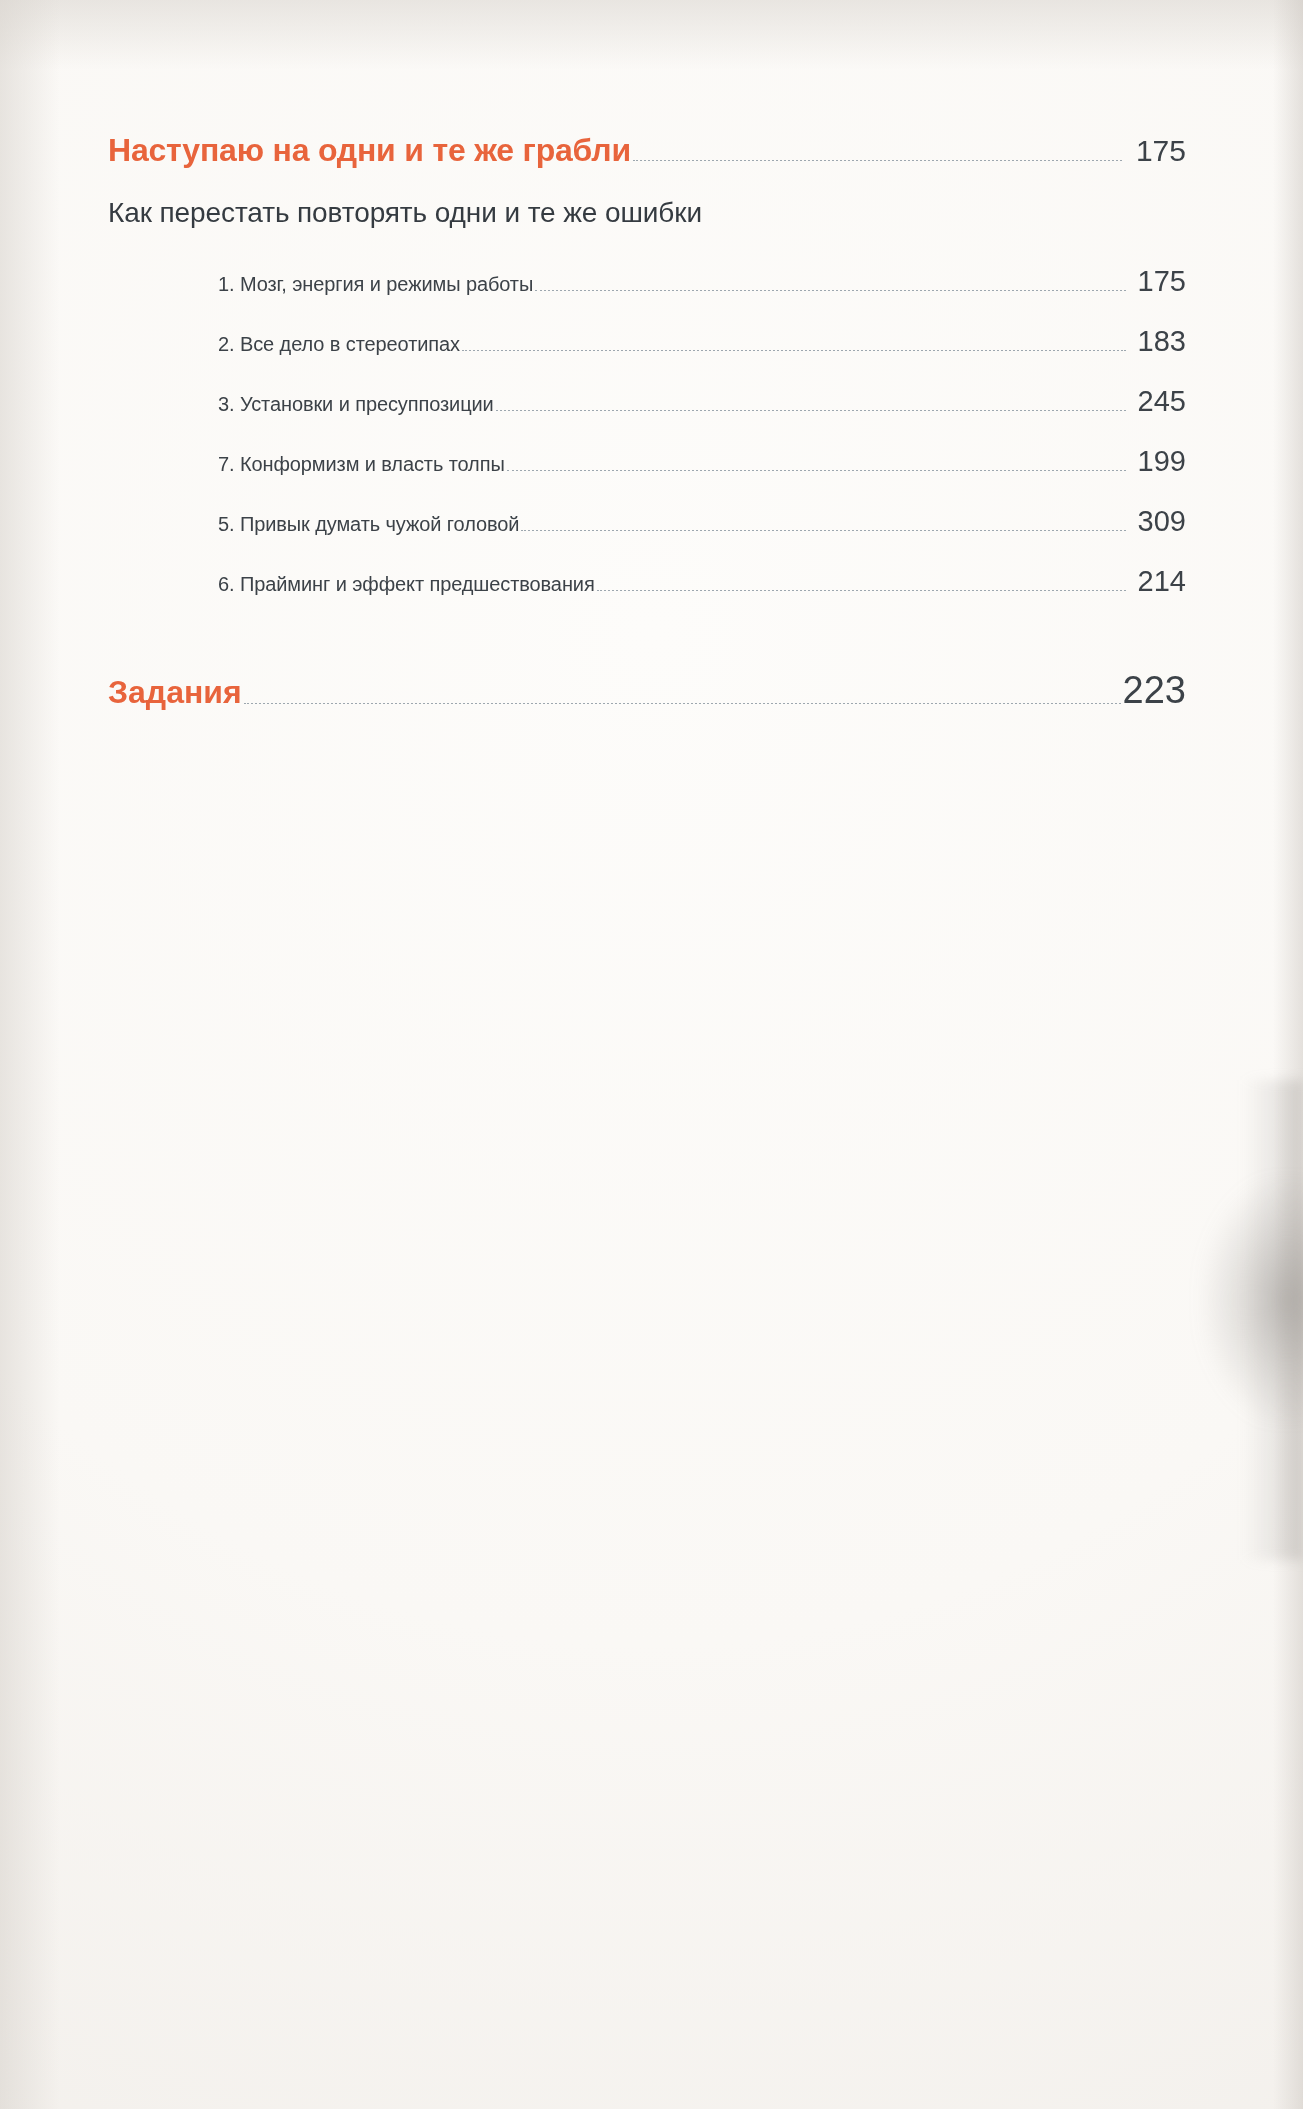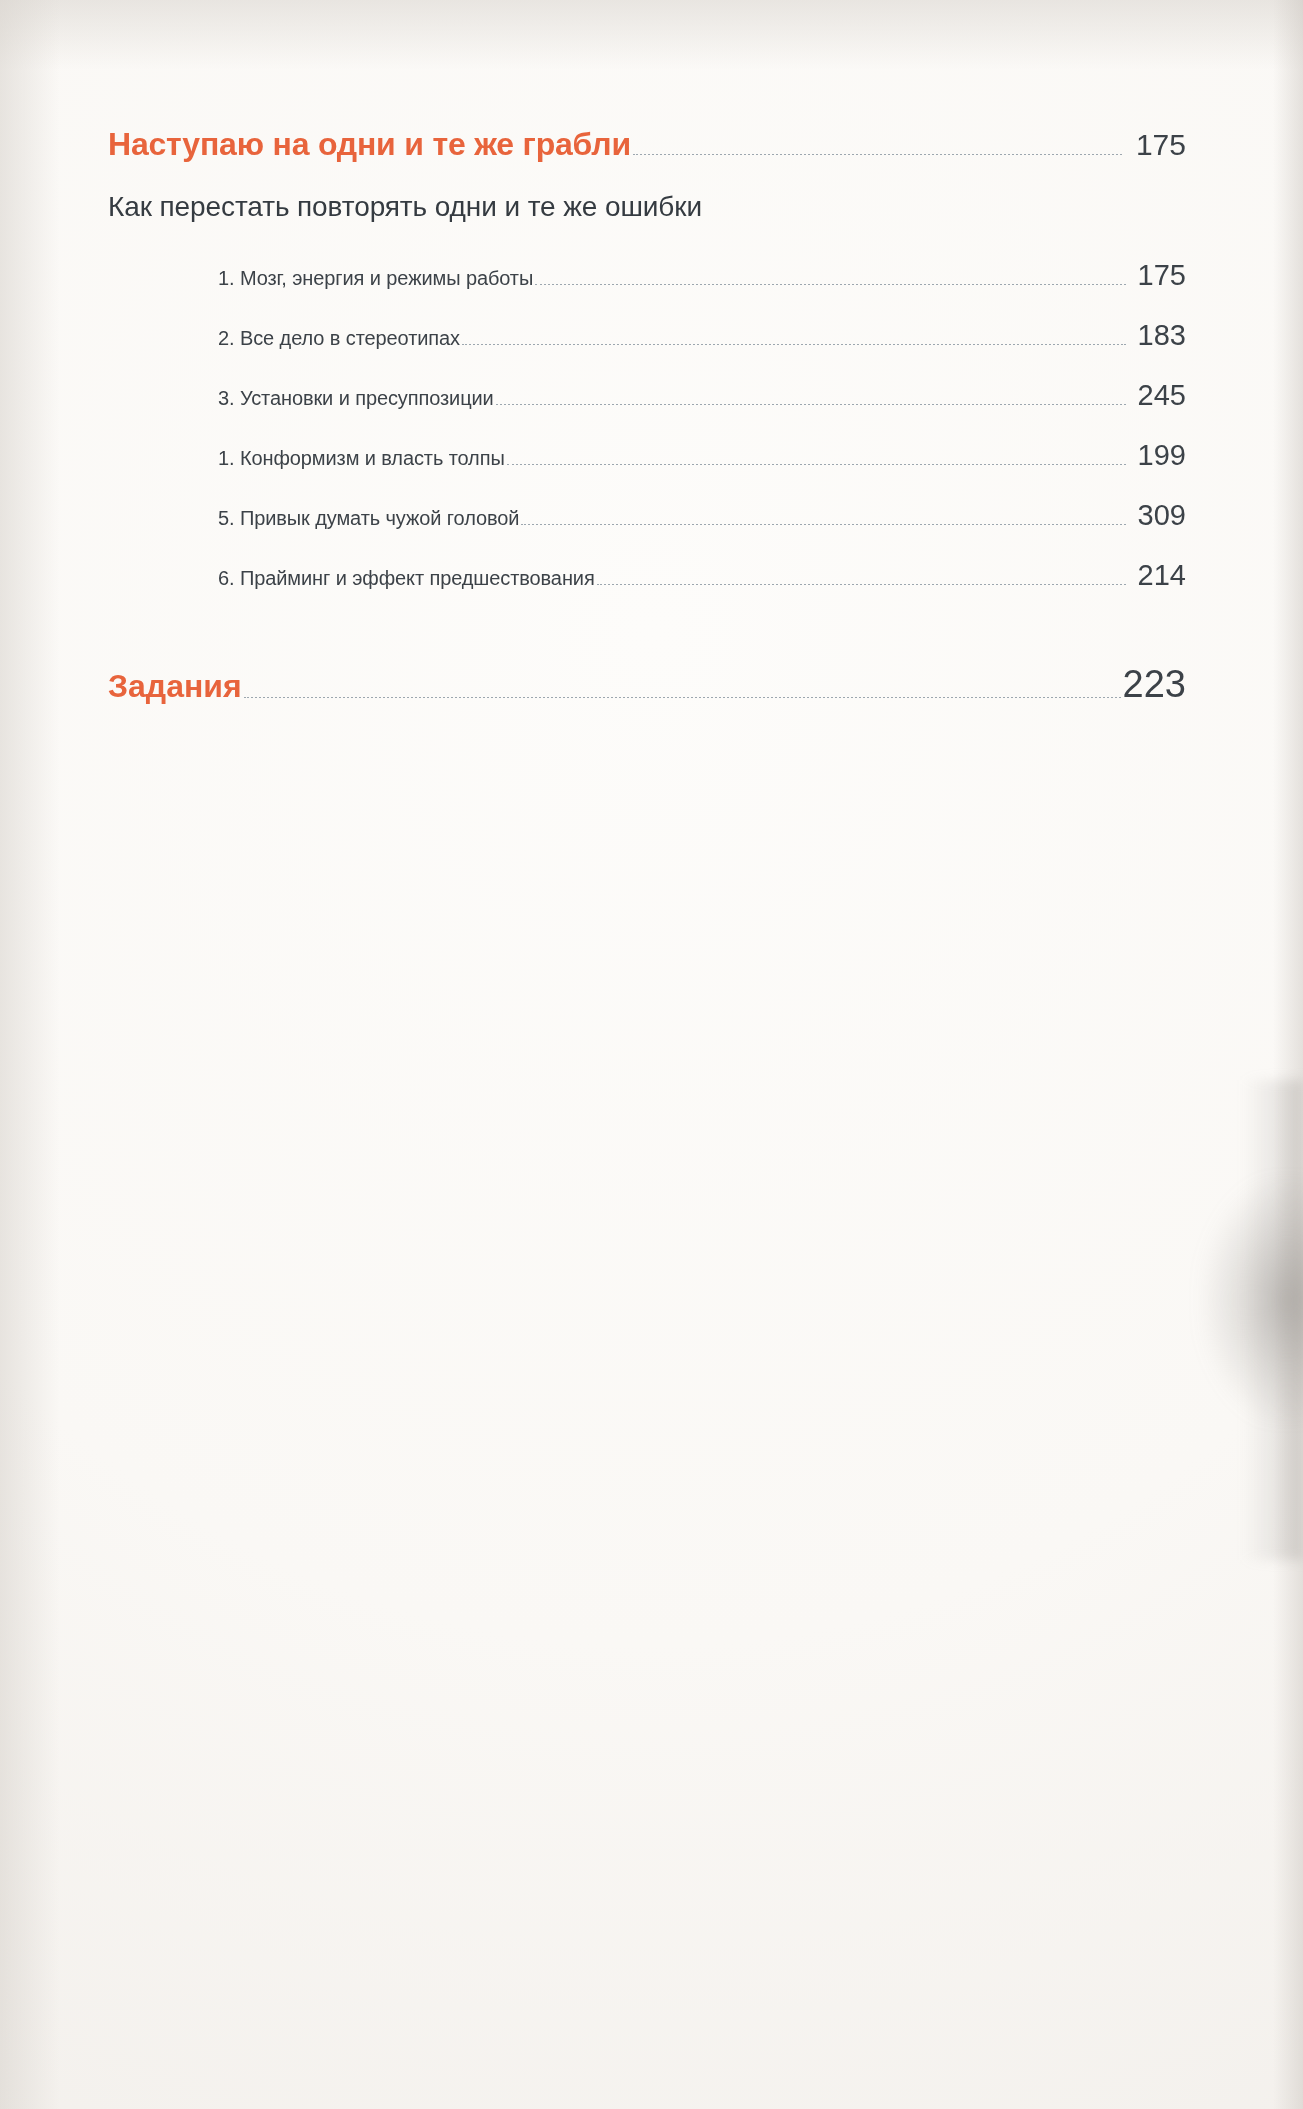--- a/index.html
+++ b/index.html
@@ -111,21 +111,21 @@
     opacity: 0.85;
   }
   .toc-page {
     flex: 0 0 auto;
     white-space: nowrap;
     text-align: right;
   }
 
   
   .chapter {
-    margin-top: 8px;
+    margin-top: 14px;
   }
   .chapter .toc-title {
     color: #e8643c;
     font-weight: bold;
     font-size: 32px;
     letter-spacing: -0.2px;
   }
   .chapter .toc-page {
     color: #3c4248;
     font-size: 30px;
@@ -216,21 +216,21 @@
         <span class="toc-page">183</span>
       </div>
 
       <div class="toc-row item">
         <span class="toc-title">3. Установки и пресуппозиции</span>
         <span class="toc-leader"></span>
         <span class="toc-page">245</span>
       </div>
 
       <div class="toc-row item">
-        <span class="toc-title">1. Конформизм и власть толпы</span>
+        <span class="toc-title">7. Конформизм и власть толпы</span>
         <span class="toc-leader"></span>
         <span class="toc-page">199</span>
       </div>
 
       <div class="toc-row item">
         <span class="toc-title">5. Привык думать чужой головой</span>
         <span class="toc-leader"></span>
         <span class="toc-page">309</span>
       </div>
 

